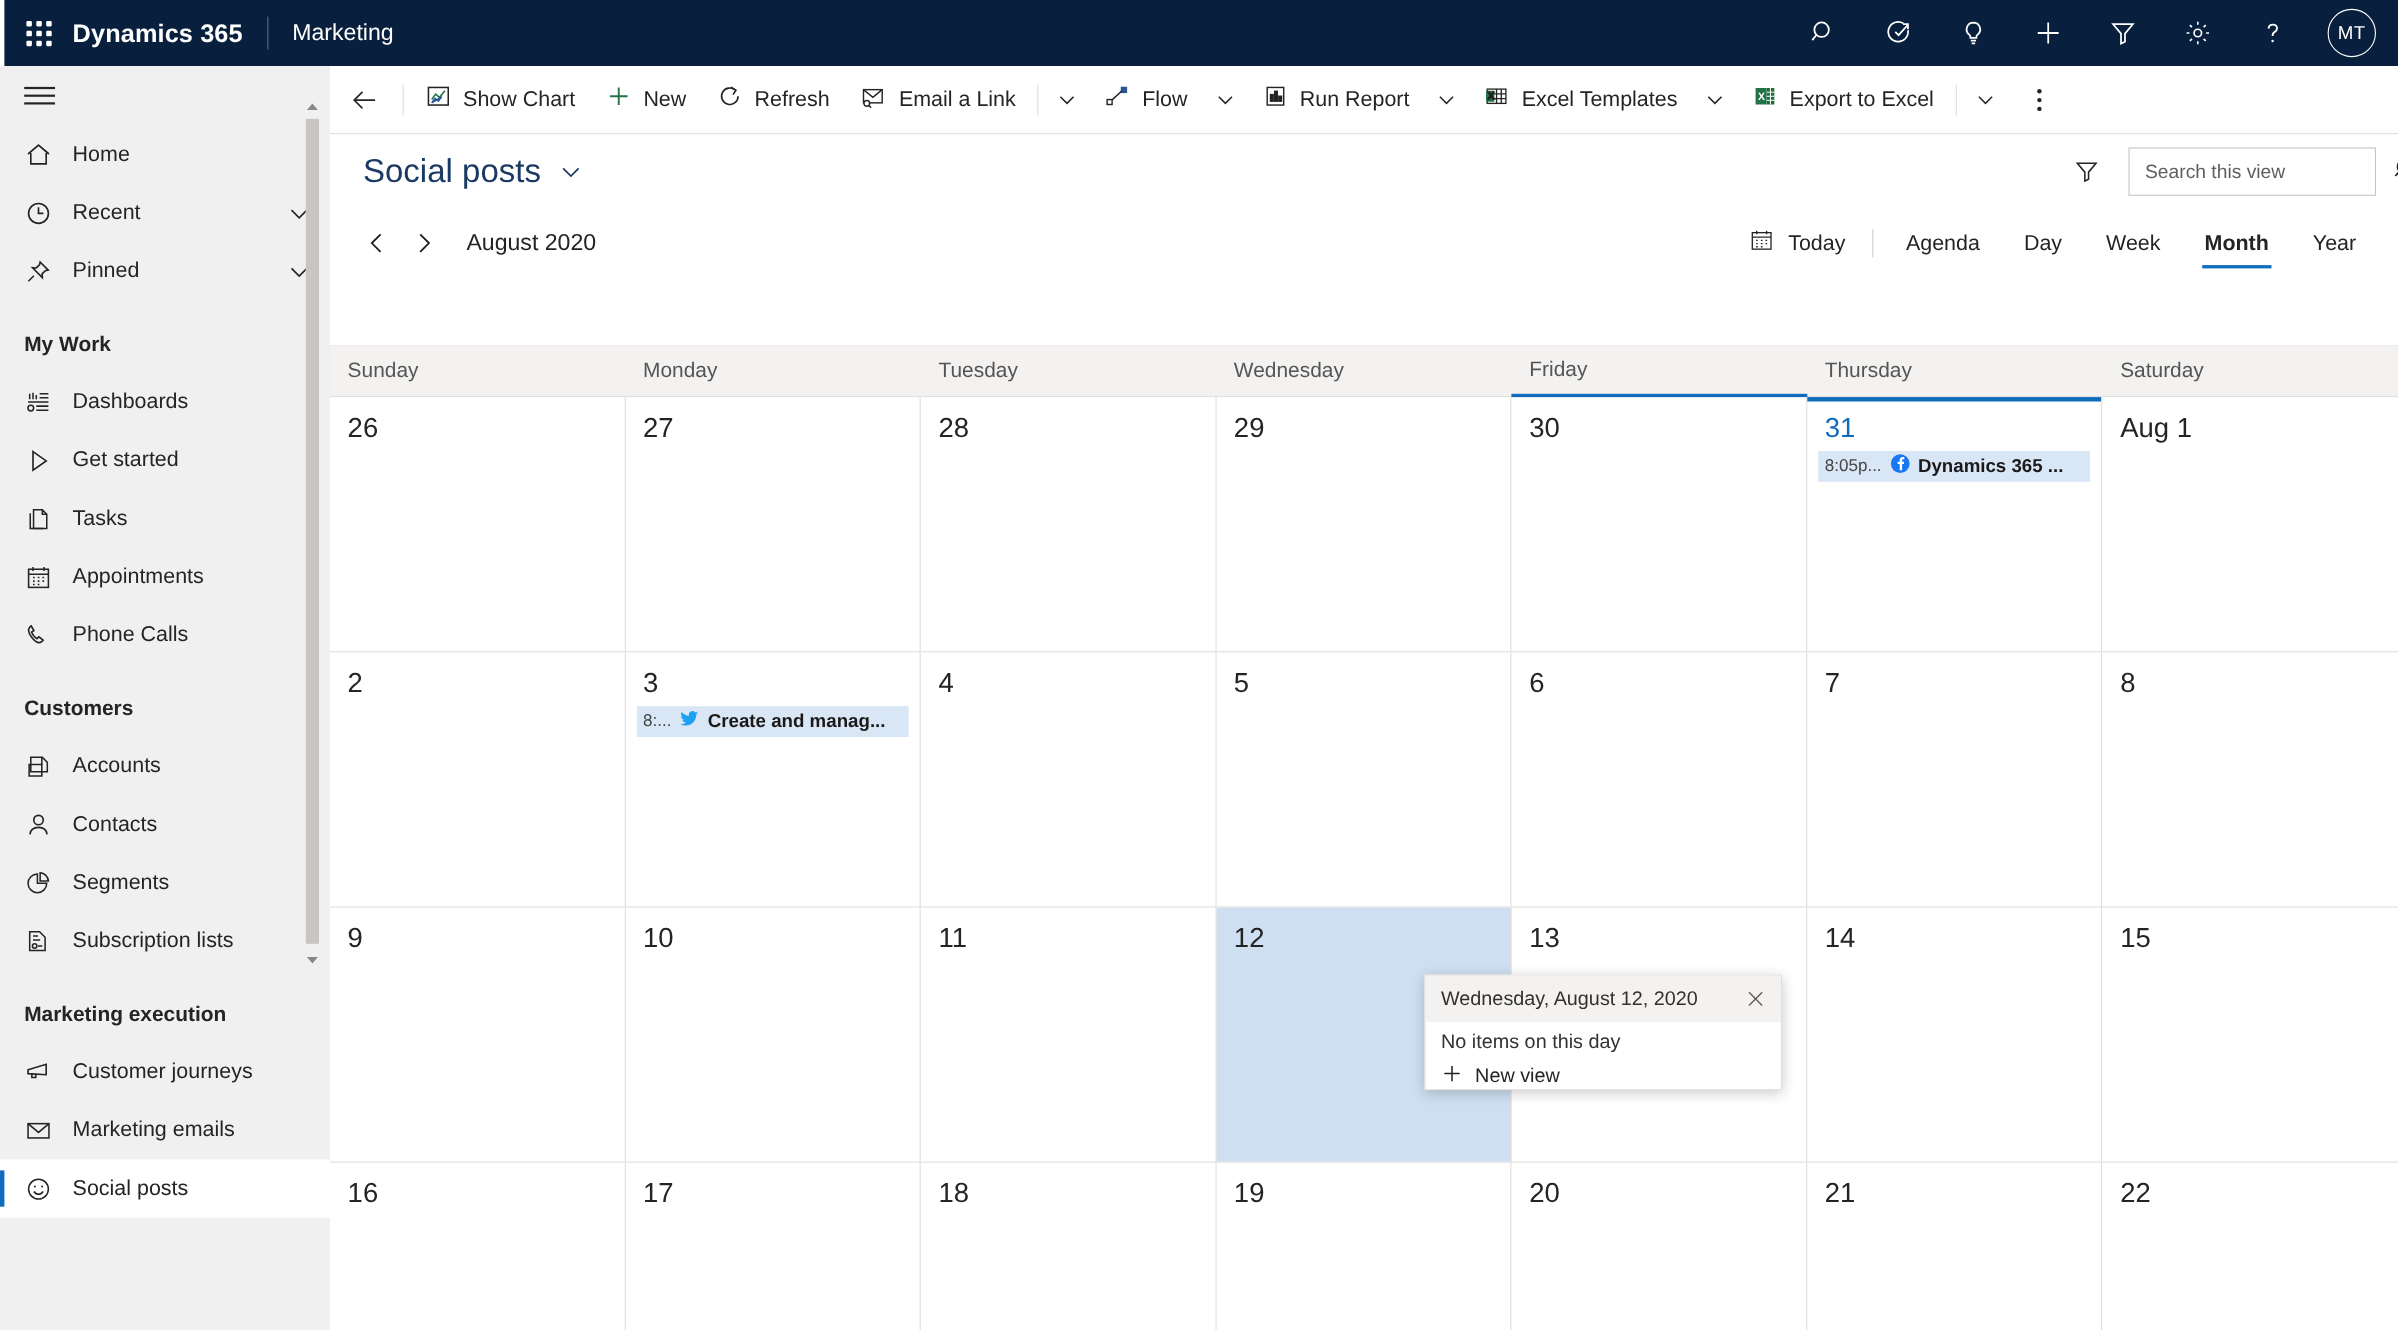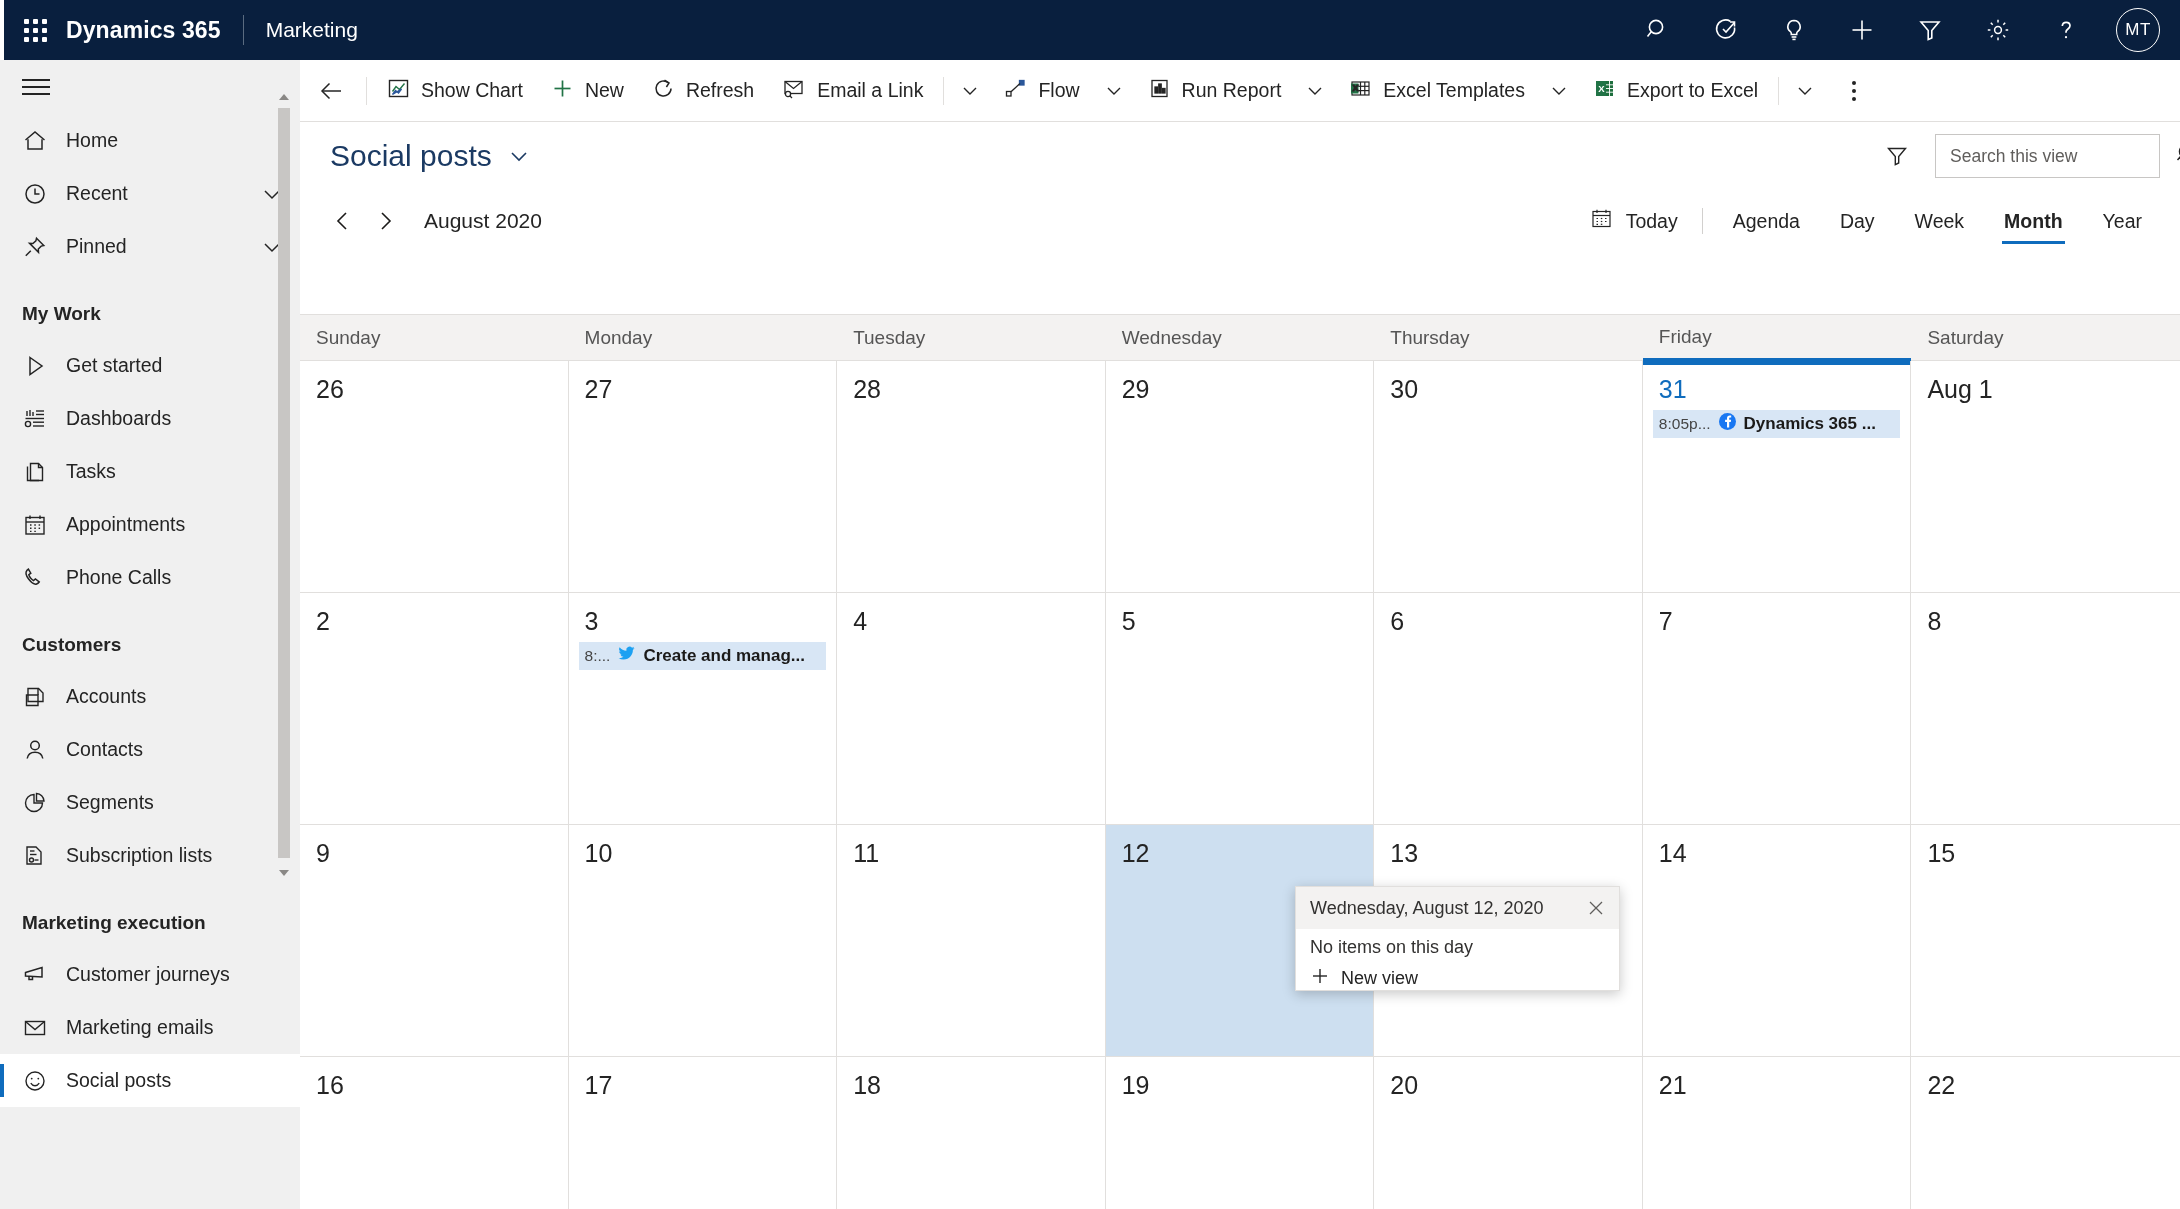--- a/index.html
+++ b/index.html
@@ -375,41 +375,41 @@
     <span class="chev">
       <svg width="24" height="24" viewBox="0 0 24 24" fill="none" stroke="#242424" stroke-width="1.5">
           <polyline points="5,9 12,16 19,9"></polyline>
         </svg>
     </span>
   </div>
 
   <div class="nav-group">My Work</div>
   <div class="nav-item">
     <span class="ico">
-      <svg width="26" height="26" viewBox="0 0 26 26" fill="none" stroke="#242424" stroke-width="1.5">
-          <polygon points="8,4.5 20,13 8,21.5"></polygon>
-        </svg>
-    </span>
-    <span class="lbl">Get started</span>
-  </div>
-  <div class="nav-item">
-    <span class="ico">
       <svg width="26" height="26" viewBox="0 0 26 26" fill="none" stroke="#242424" stroke-width="1.4">
         <line x1="5" y1="5" x2="5" y2="10"></line>
           <line x1="8" y1="4" x2="8" y2="10"></line>
           <line x1="11" y1="6" x2="11" y2="10"></line>
         <line x1="3.5" y1="12.5" x2="22" y2="12.5"></line>
         <circle cx="6" cy="18" r="2.6"></circle>
           <line x1="11" y1="16.2" x2="22" y2="16.2"></line>
           <line x1="11" y1="20" x2="22" y2="20"></line>
         <line x1="14" y1="5" x2="22" y2="5"></line>
           <line x1="14" y1="8.5" x2="22" y2="8.5"></line>
       </svg>
     </span>
     <span class="lbl">Dashboards</span>
+  </div>
+  <div class="nav-item">
+    <span class="ico">
+      <svg width="26" height="26" viewBox="0 0 26 26" fill="none" stroke="#242424" stroke-width="1.5">
+          <polygon points="8,4.5 20,13 8,21.5"></polygon>
+        </svg>
+    </span>
+    <span class="lbl">Get started</span>
   </div>
   <div class="nav-item">
     <span class="ico">
       <svg width="26" height="26" viewBox="0 0 26 26" fill="none" stroke="#242424" stroke-width="1.4">
         <path d="M8.5 4.5h8l4 4v13h-12z"></path>
           <polyline points="16.5,4.5 16.5,8.5 20.5,8.5"></polyline>
         <path d="M5.5 7.5v14h11.5"></path>
       </svg>
     </span>
     <span class="lbl">Tasks</span>
@@ -740,22 +740,22 @@
       <div class="vbtn">Year</div>
     </div>
   </div>
 
   <div class="calwrap">
     <div class="dayhdr-row">
       <div class="dayhdr">Sunday</div>
       <div class="dayhdr">Monday</div>
       <div class="dayhdr">Tuesday</div>
       <div class="dayhdr">Wednesday</div>
+      <div class="dayhdr todaycol">Friday</div>
       <div class="dayhdr">Thursday</div>
-      <div class="dayhdr todaycol">Friday</div>
       <div class="dayhdr">Saturday</div>
     </div>
 
     <div class="week">
       <div class="daycell">
         <span class="daynum">26</span>
       </div>
       <div class="daycell">
         <span class="daynum">27</span>
       </div>

